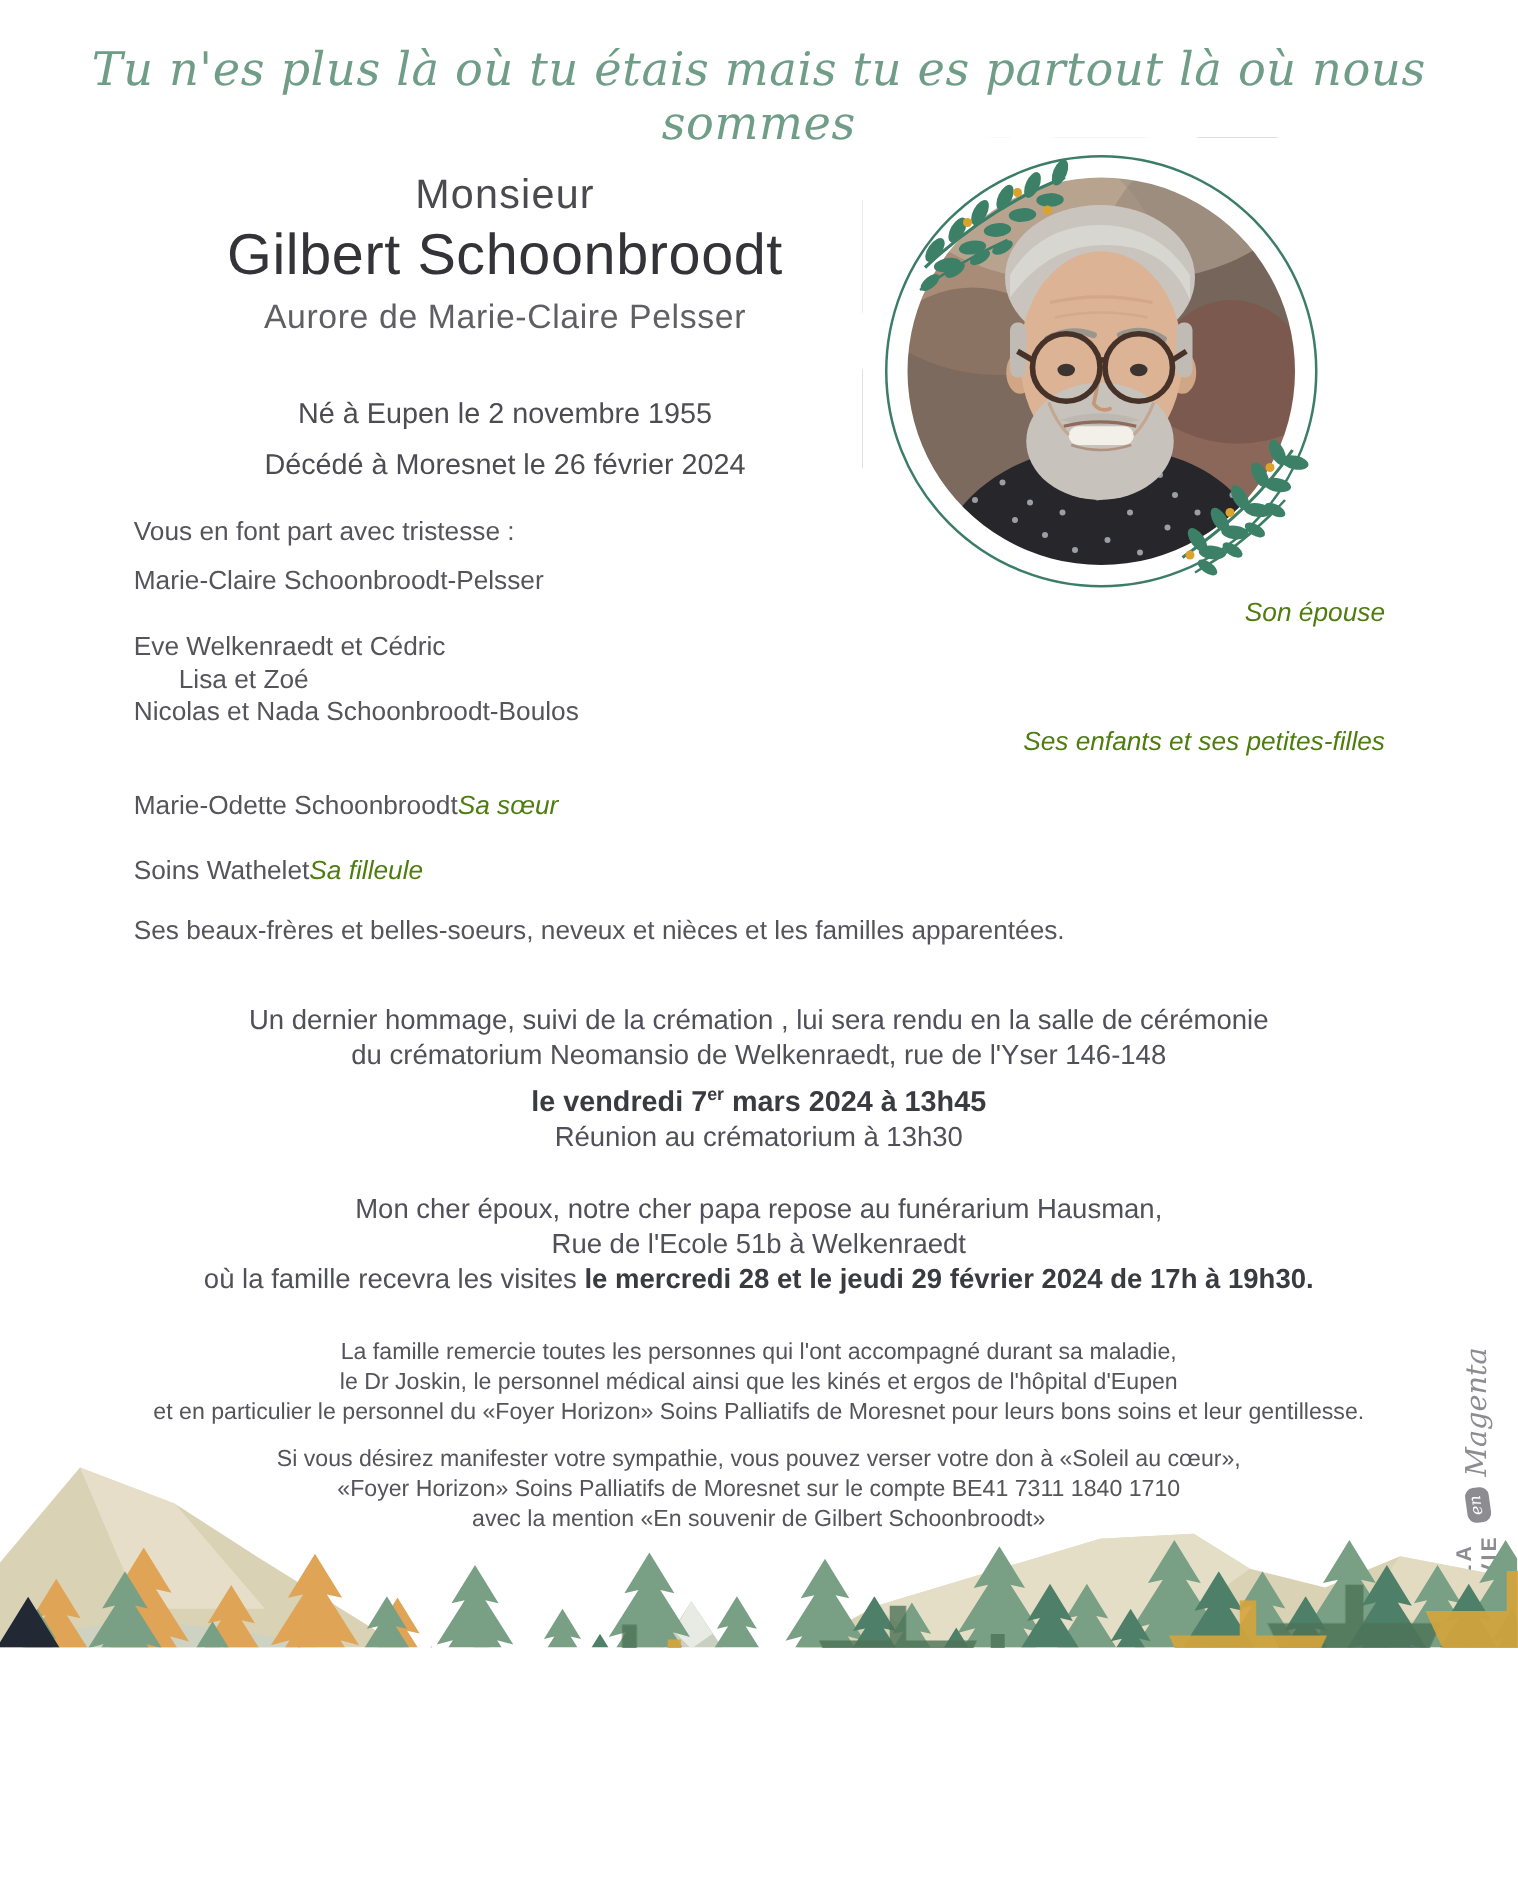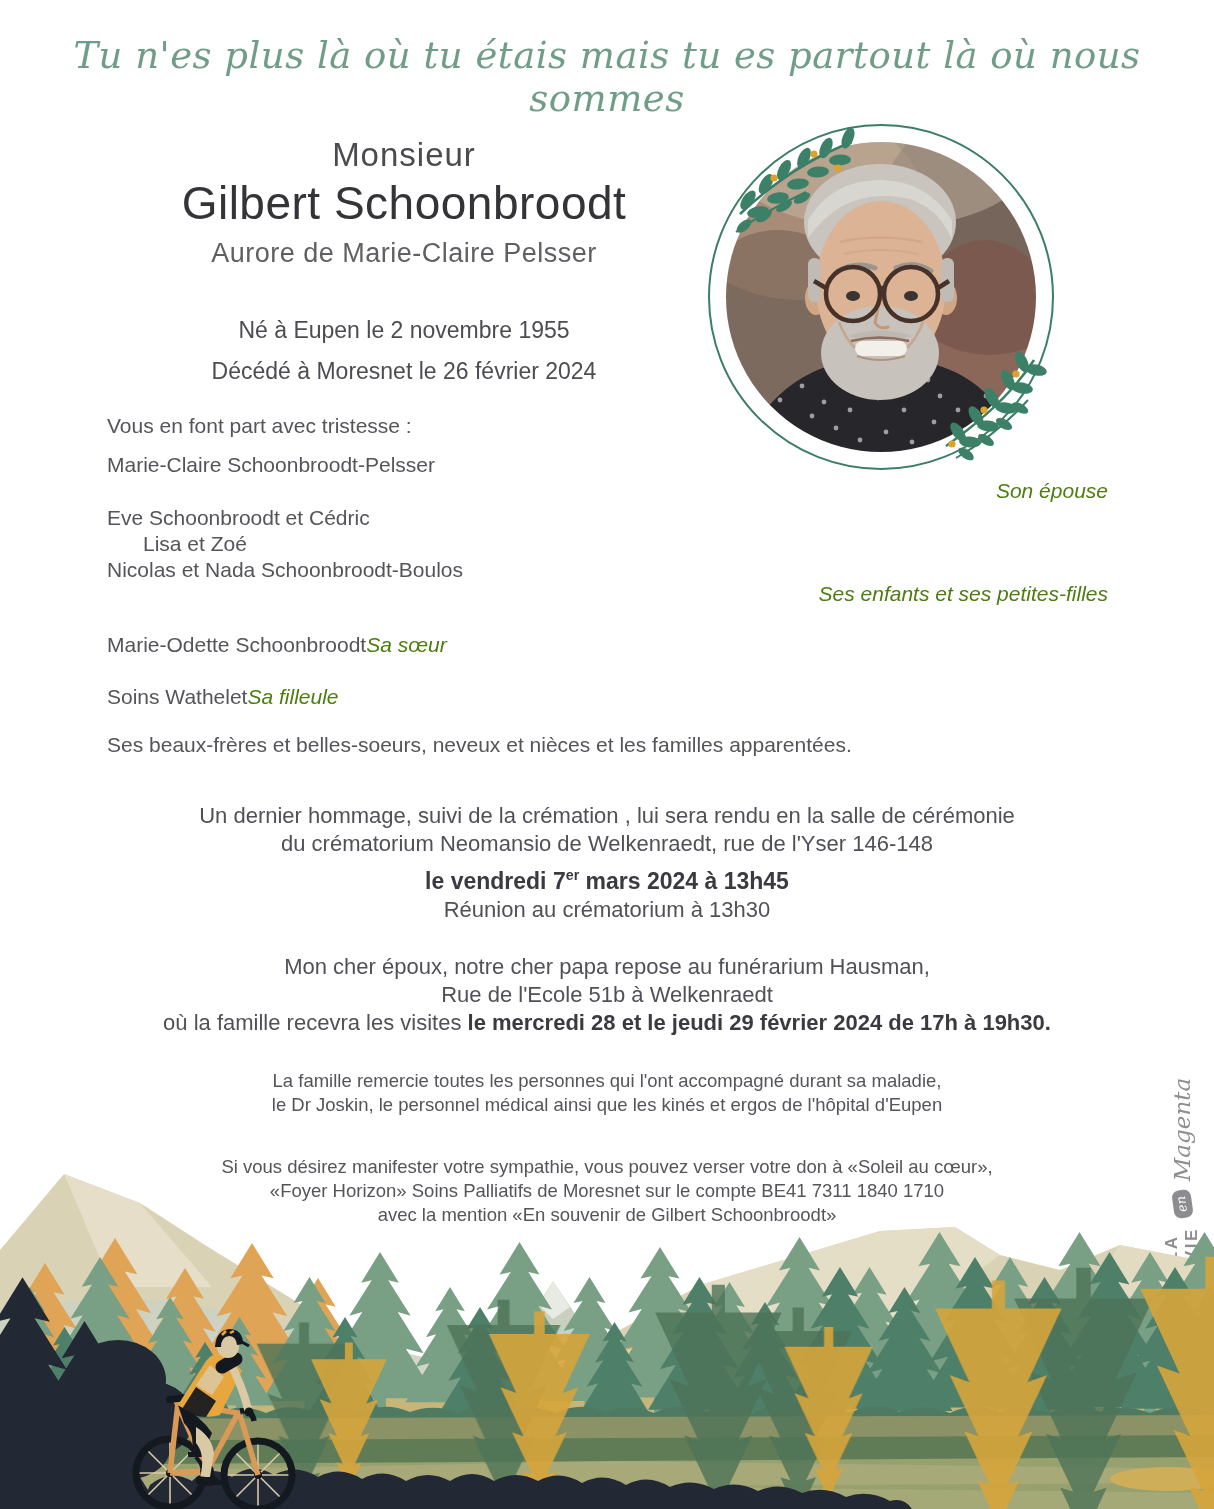--- a/index.html
+++ b/index.html
@@ -1,16 +1,16 @@
 <!DOCTYPE html>
 <html><head>
 <meta charset="utf-8">
 <style>
   html,body{margin:0;padding:0;background:#ffffff;}
-  .page{position:relative;width:1214px;height:1509px;background:#fff;overflow:hidden;
+  .page{position:relative;width:1214px;height:1318px;background:#fff;overflow:hidden;
         font-family:"Liberation Sans",sans-serif;color:#54545a;}
   .quote{position:absolute;top:34px;left:0;right:0;text-align:center;
          font-family:"DejaVu Serif",serif;font-style:italic;font-size:37px;
          color:#6f9d88;letter-spacing:.5px;}
   .header{position:absolute;top:136px;left:104px;width:600px;text-align:center;}
   .salutation{font-size:33px;font-weight:300;color:#4a4a4f;letter-spacing:1px;}
   .name{font-size:46px;color:#333338;margin-top:2px;letter-spacing:.5px;}
   .spouse{font-size:27px;color:#5f5f64;margin-top:8px;font-weight:300;letter-spacing:.5px;}
   .dates{position:absolute;top:310px;left:104px;width:600px;text-align:center;
          font-size:23px;color:#4c4c52;line-height:41px;}
@@ -176,21 +176,21 @@
         <circle cx="294" cy="300" r="3.6"></circle>
           <circle cx="326" cy="264" r="3.6"></circle>
           <circle cx="262" cy="334" r="3.6"></circle>
       </g>
     </g>
   </svg>
 
   <div class="fam" style="top:414px">Vous en font part avec tristesse :</div>
   <div class="fam" style="top:453px">Marie-Claire Schoonbroodt-Pelsser</div>
   <div class="fam rel" style="top:479px">Son épouse</div>
-  <div class="fam" style="top:506px">Eve Schoonbroodt et Cédric</div>
+  <div class="fam" style="top:506px">Eve Welkenraedt et Cédric</div>
   <div class="fam indent" style="top:532px">Lisa et Zoé</div>
   <div class="fam" style="top:558px">Nicolas et Nada Schoonbroodt-Boulos</div>
   <div class="fam rel" style="top:582px">Ses enfants et ses petites-filles</div>
   <div class="fam row" style="top:633px">
     <span>Marie-Odette Schoonbroodt</span>
     <span class="rel">Sa sœur</span>
   </div>
   <div class="fam row" style="top:685px">
     <span>Soins Wathelet</span>
     <span class="rel">Sa filleule</span>
@@ -201,20 +201,21 @@
   <div class="cline" style="top:831px">du crématorium Neomansio de Welkenraedt, rue de l'Yser 146-148</div>
   <div class="cline cbold" style="top:868px"><span>le vendredi 7</span><sup>er</sup><span> mars 2024 à 13h45</span></div>
   <div class="cline" style="top:897px">Réunion au crématorium à 13h30</div>
 
   <div class="cline" style="top:954px">Mon cher époux, notre cher papa repose au funérarium Hausman,</div>
   <div class="cline" style="top:982px">Rue de l'Ecole 51b à Welkenraedt</div>
   <div class="cline" style="top:1010px"><span>où la famille recevra les visites </span><b>le mercredi 28 et le jeudi 29 février 2024 de 17h à 19h30.</b></div>
 
   <div class="cline small" style="top:1070px">La famille remercie toutes les personnes qui l'ont accompagné durant sa maladie,</div>
   <div class="cline small" style="top:1094px">le Dr Joskin, le personnel médical ainsi que les kinés et ergos de l'hôpital d'Eupen</div>
+  <div class="cline small" style="top:1118px">et en particulier le personnel du «Foyer Horizon»  Soins Palliatifs de Moresnet pour leurs bons soins et leur gentillesse.</div>
 
   <div class="cline small" style="top:1156px">Si vous désirez manifester votre sympathie, vous pouvez verser votre don à «Soleil au cœur»,</div>
   <div class="cline small" style="top:1180px">«Foyer Horizon» Soins Palliatifs de Moresnet sur le compte BE41 7311 1840 1710</div>
   <div class="cline small" style="top:1204px">avec la mention «En souvenir de Gilbert Schoonbroodt»</div>
 
   <div class="logo">
     <span class="logo-lavie">LA VIE</span>
     <span class="logo-en">en</span>
     <span class="logo-magenta">Magenta</span>
   </div>

